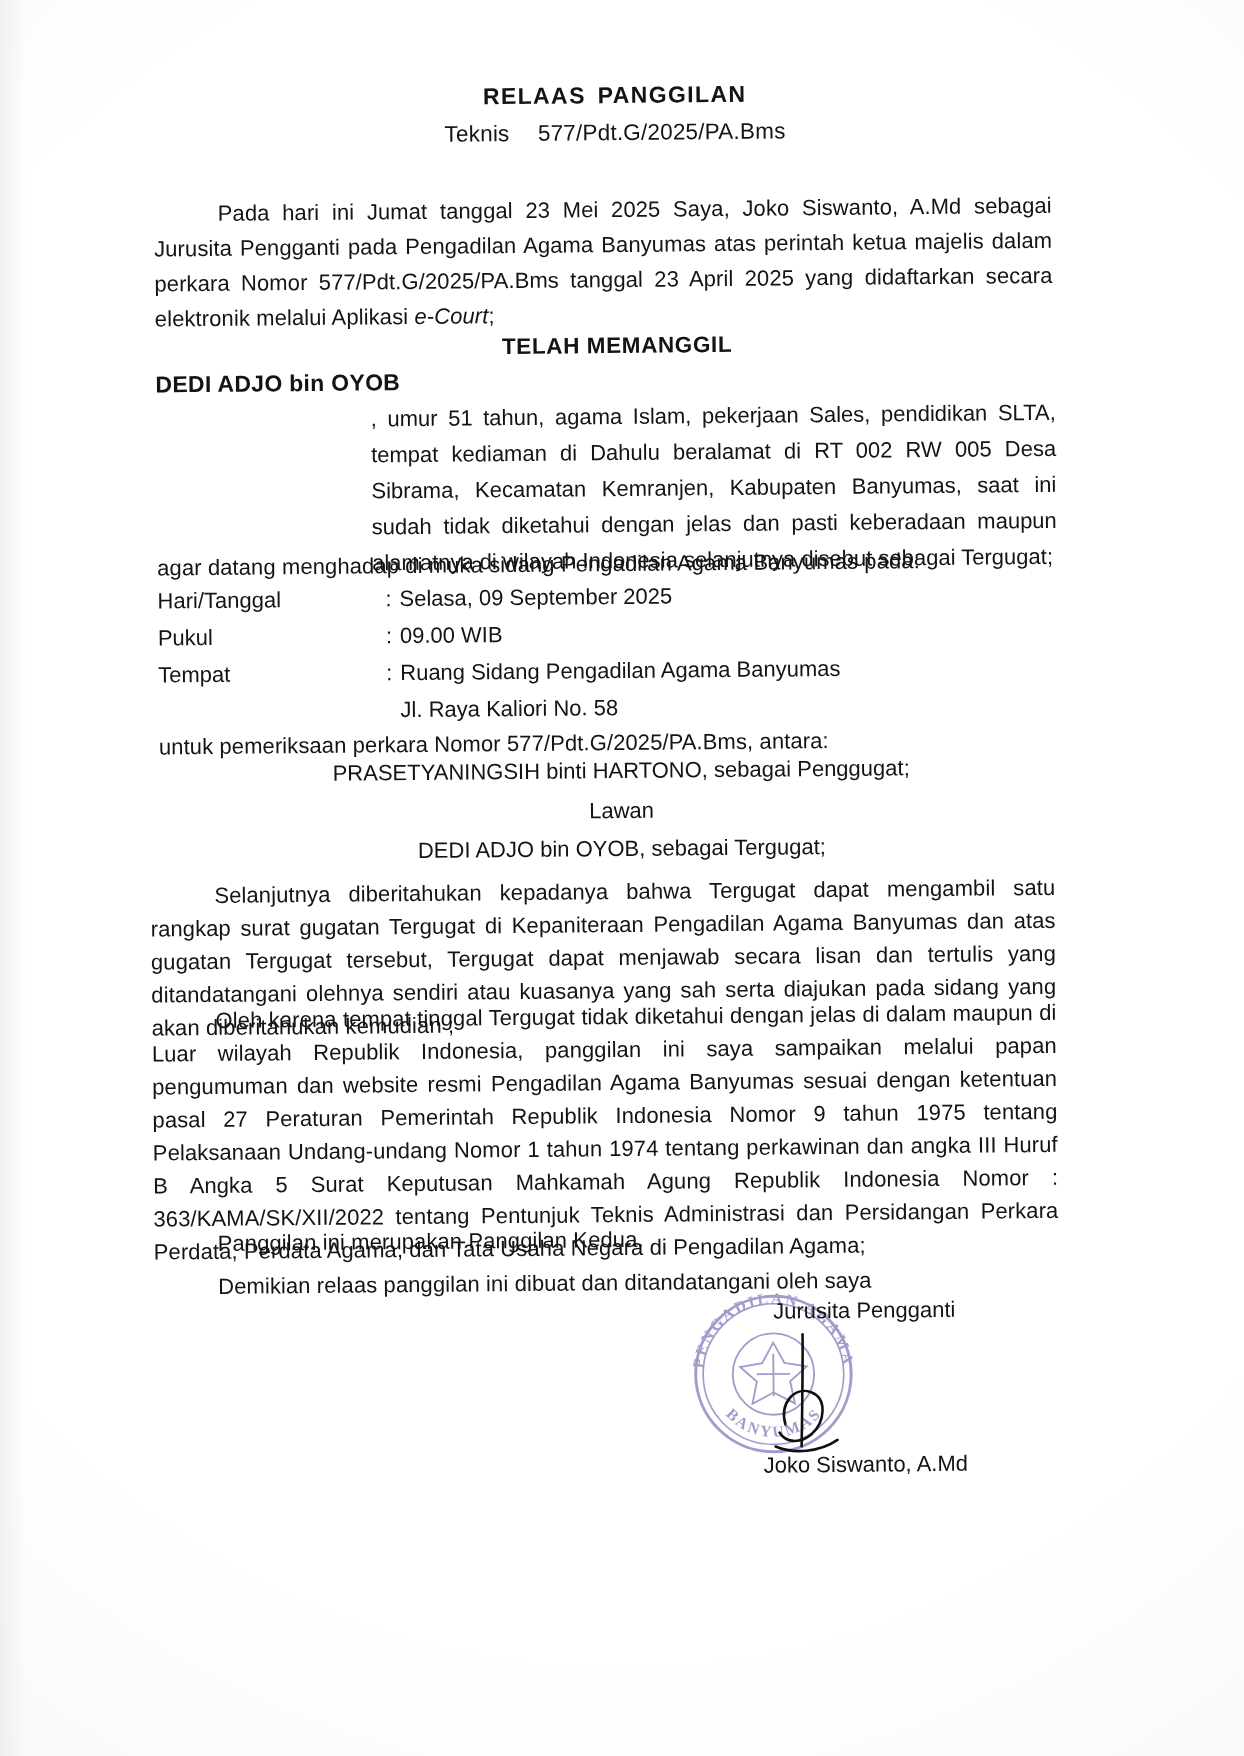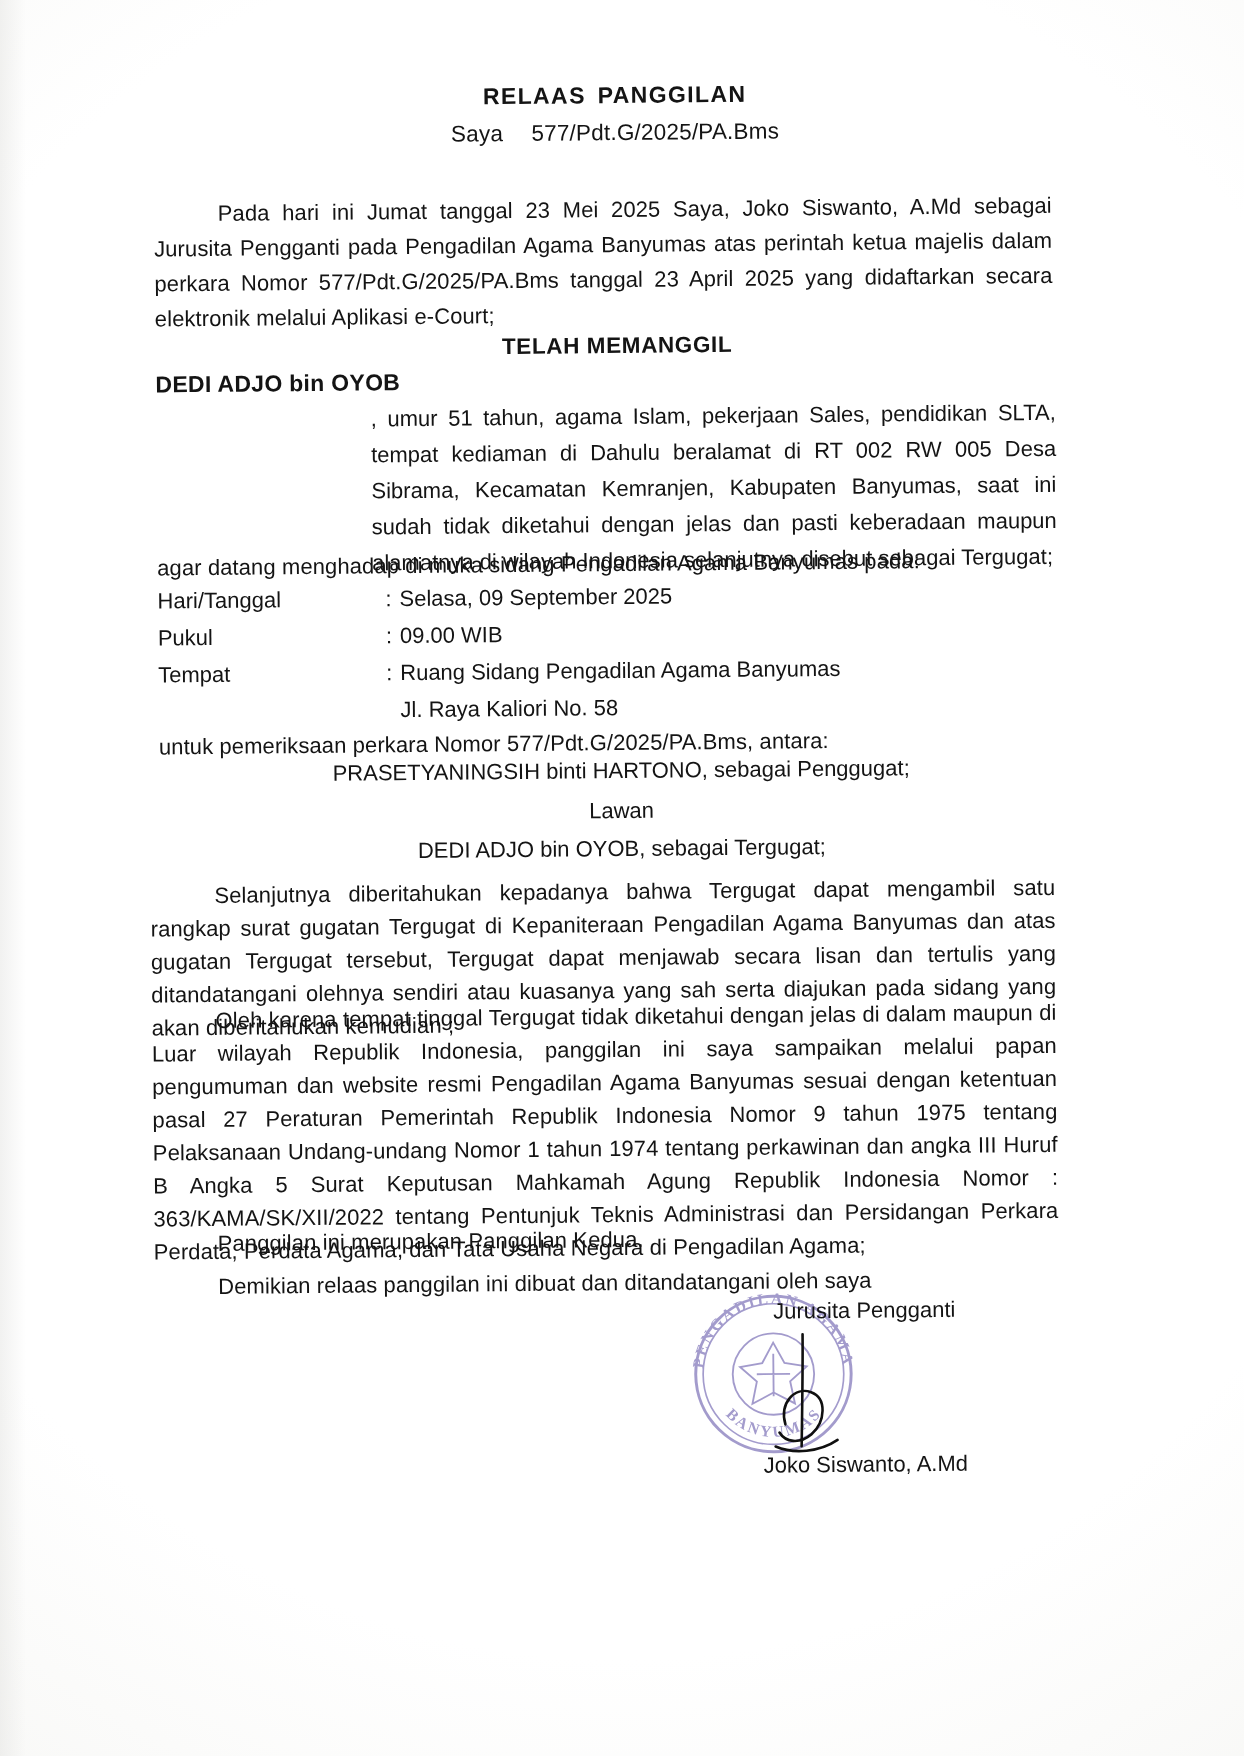--- a/index.html
+++ b/index.html
@@ -68,21 +68,21 @@
   }
   .para.nojust { text-align: left; }
   .indent { display:inline-block; width: 64px; }
 
   .centerline {
     position: absolute;
     left: 0; right: 0;
     text-align: center;
     font-size: 22px;
   }
-  .ital { }
+  .ital { font-style: italic; }
 
   .heading-memanggil {
     top: 333px;
     font-size: 22.5px;
     font-weight: bold;
     letter-spacing: .6px;
   }
 
   
   #party-block {
@@ -151,21 +151,21 @@
 </head>
 <body>
 
 <div id="scan-page"></div>
 
 <div id="doc">
 
   <div class="title-block" id="doc-title">RELAAS PANGGILAN</div>
 
   <div class="title-block" id="doc-number">
-    <span>Saya</span>
+    <span>Teknis</span>
     &nbsp;&nbsp;<span>577/Pdt.G/2025/PA.Bms</span>
   </div>
 
   <div class="para" style="left:160px; top:192px; width:898px;">
     <span class="indent"></span><span>Pada hari ini Jumat tanggal 23 Mei 2025 Saya, Joko Siswanto, A.Md sebagai Jurusita Pengganti pada Pengadilan Agama Banyumas atas perintah ketua majelis dalam perkara Nomor  577/Pdt.G/2025/PA.Bms tanggal 23 April 2025 yang didaftarkan secara elektronik melalui Aplikasi </span><span class="ital">e-Court</span><span>;</span>
   </div>
 
   <div class="centerline heading-memanggil">TELAH MEMANGGIL</div>
 
   <div id="party-block">

